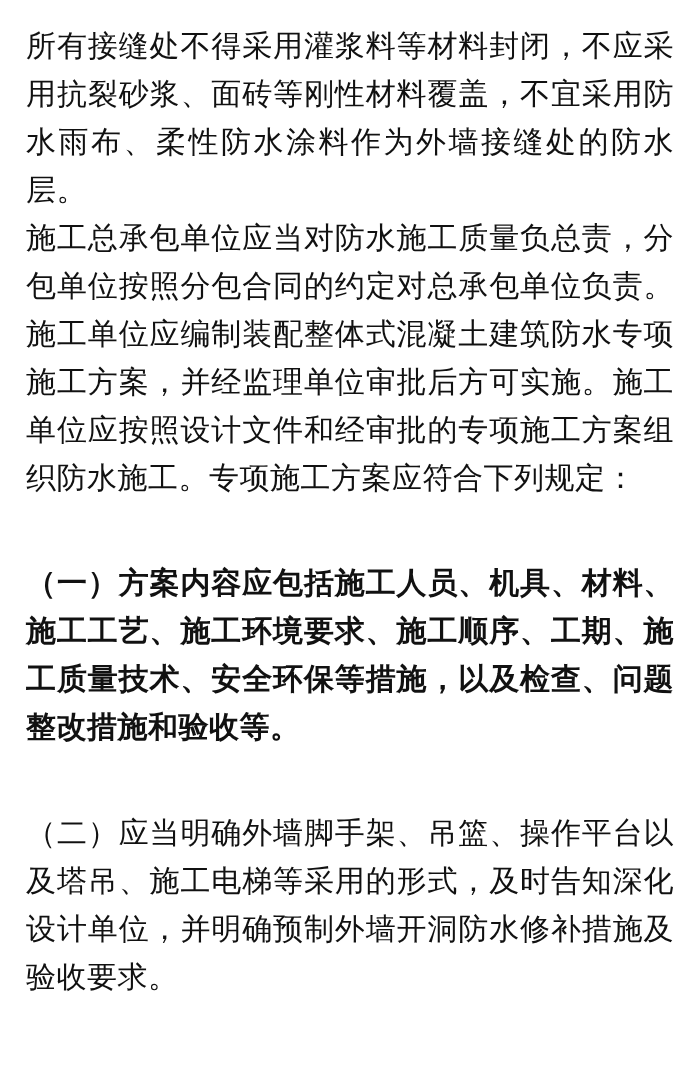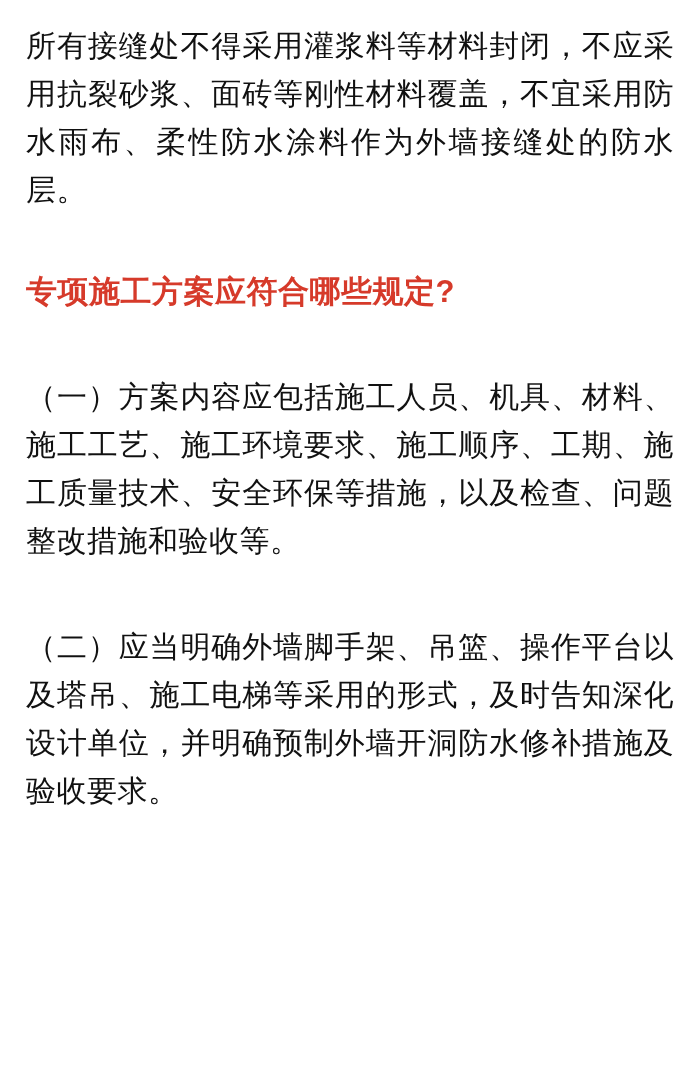--- a/index.html
+++ b/index.html
@@ -41,19 +41,19 @@
   .para-2 { margin-top: 0; }
   .item-1 { margin-top: 57px; }
   .item-2 { margin-top: 58px; }
 </style>
 </head>
 <body style="background: rgb(255, 255, 255);">
 
 <div class="page">
   <p class="body-text para-1" style="color: rgb(17, 17, 17);">所有接缝处不得采用灌浆料等材料封闭，不应采用抗裂砂浆、面砖等刚性材料覆盖，不宜采用防水雨布、柔性防水涂料作为外墙接缝处的防水层。</p>
 
-  <h2 class="section-heading" style="color: rgb(214, 58, 42);">专项施工方案应符合哪些规定?</h2>
 
+  <p class="body-text para-2" style="color: rgb(17, 17, 17);">施工总承包单位应当对防水施工质量负总责，分包单位按照分包合同的约定对总承包单位负责。施工单位应编制装配整体式混凝土建筑防水专项施工方案，并经监理单位审批后方可实施。施工单位应按照设计文件和经审批的专项施工方案组织防水施工。专项施工方案应符合下列规定：</p>
 
-  <p class="body-text item-1" style="color: rgb(17, 17, 17);">（一）方案内容应包括施工人员、机具、材料、施工工艺、施工环境要求、施工顺序、工期、施工质量技术、安全环保等措施，以及检查、问题整改措施和验收等。</p>
+  <p class="body-text item-1" style="color: rgb(17, 17, 17); font-weight: bold;">（一）方案内容应包括施工人员、机具、材料、施工工艺、施工环境要求、施工顺序、工期、施工质量技术、安全环保等措施，以及检查、问题整改措施和验收等。</p>
 
   <p class="body-text item-2" style="color: rgb(17, 17, 17);">（二）应当明确外墙脚手架、吊篮、操作平台以及塔吊、施工电梯等采用的形式，及时告知深化设计单位，并明确预制外墙开洞防水修补措施及验收要求。</p>
 </div>
 
 </body></html>

